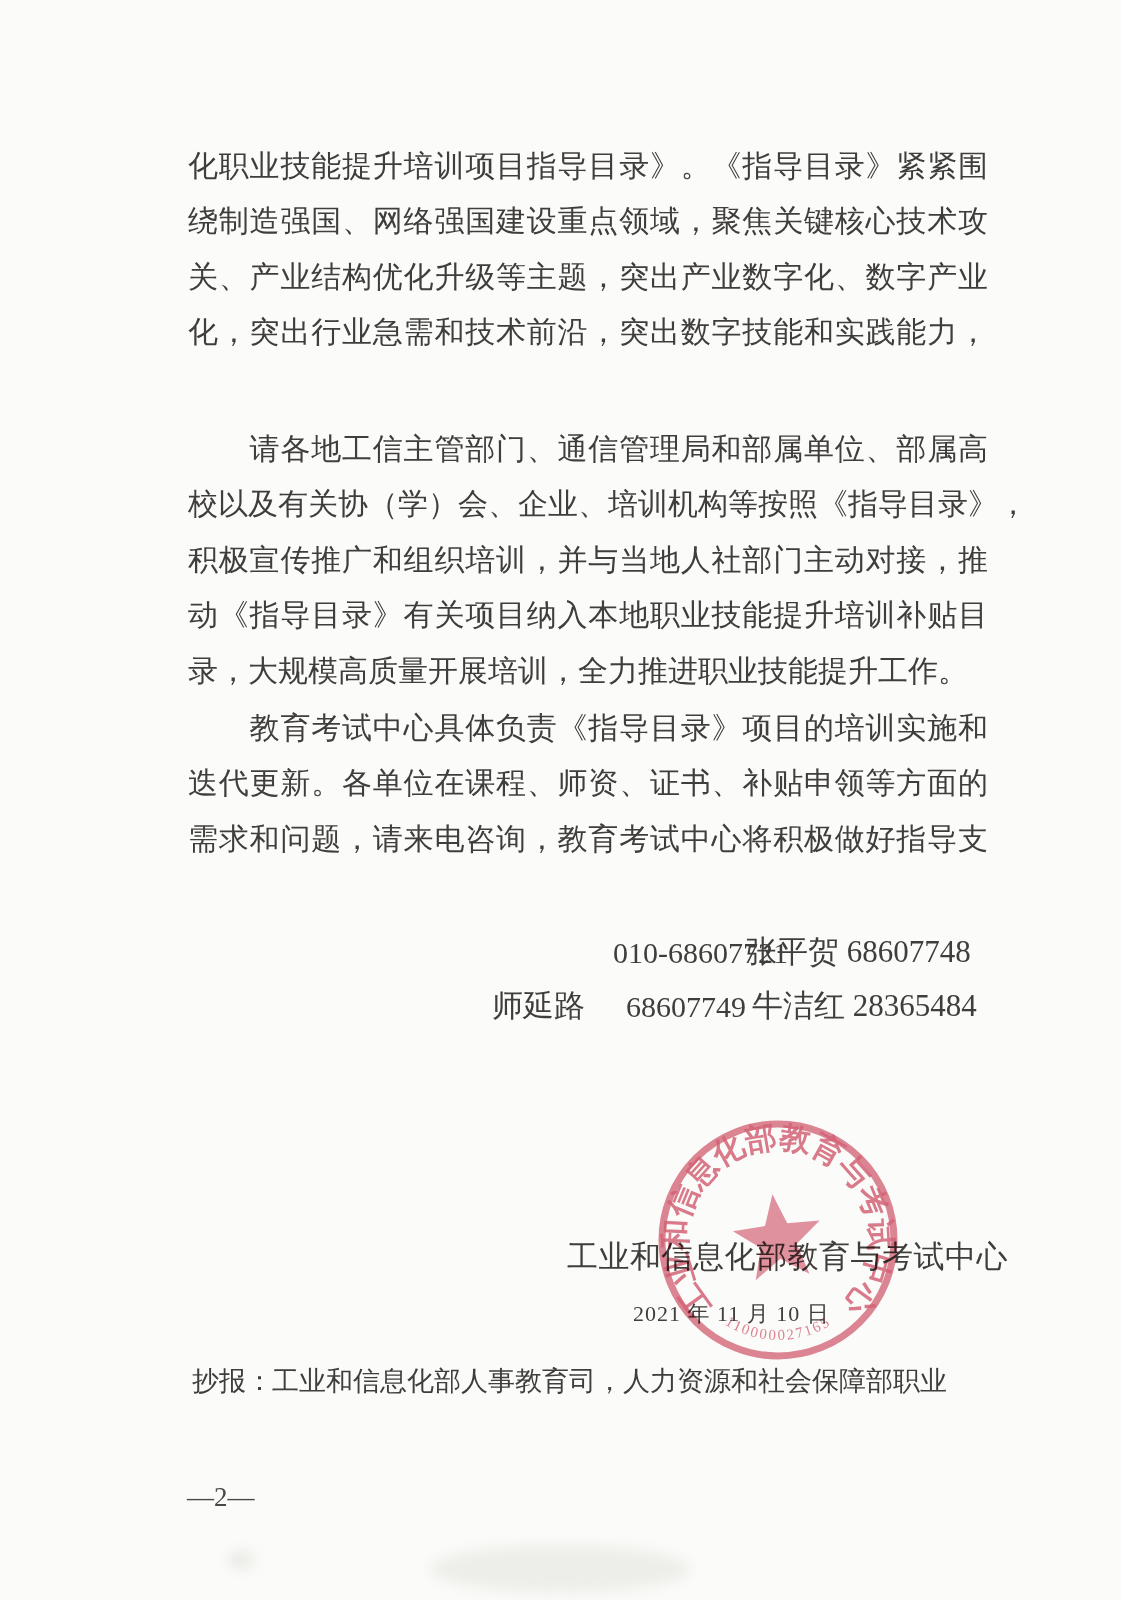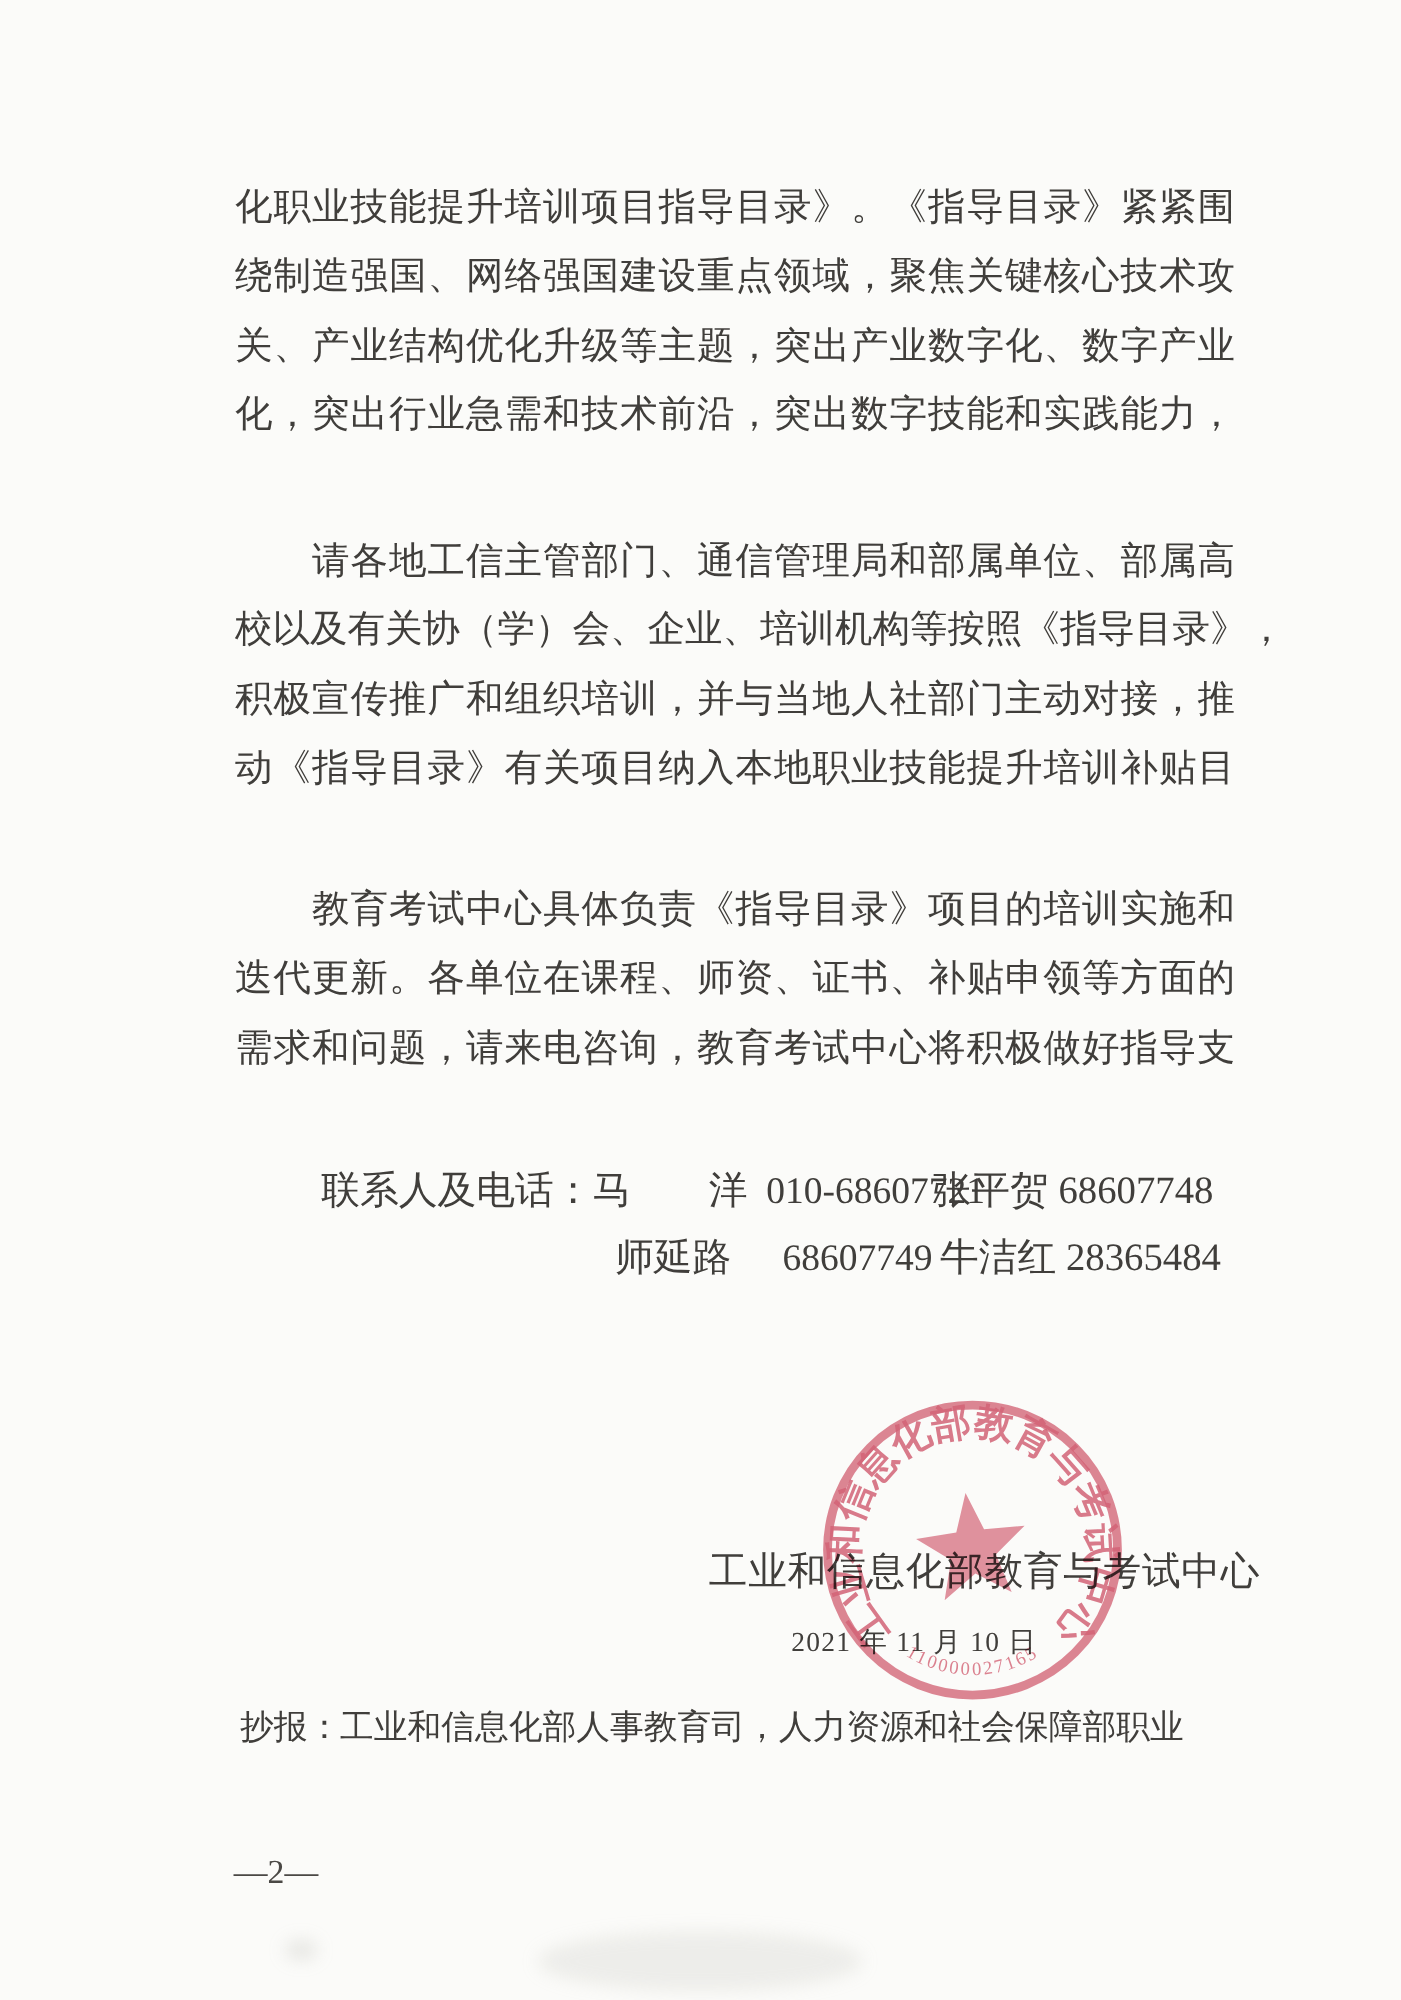--- a/index.html
+++ b/index.html
@@ -66,28 +66,28 @@
       <div class="line-flex"><span>化</span><span>职</span><span>业</span><span>技</span><span>能</span><span>提</span><span>升</span><span>培</span><span>训</span><span>项</span><span>目</span><span>指</span><span>导</span><span>目</span><span>录</span><span>》</span><span>。</span><span>《</span><span>指</span><span>导</span><span>目</span><span>录</span><span>》</span><span>紧</span><span>紧</span><span>围</span></div>
       <div class="line-flex"><span>绕</span><span>制</span><span>造</span><span>强</span><span>国</span><span>、</span><span>网</span><span>络</span><span>强</span><span>国</span><span>建</span><span>设</span><span>重</span><span>点</span><span>领</span><span>域</span><span>，</span><span>聚</span><span>焦</span><span>关</span><span>键</span><span>核</span><span>心</span><span>技</span><span>术</span><span>攻</span></div>
       <div class="line-flex"><span>关</span><span>、</span><span>产</span><span>业</span><span>结</span><span>构</span><span>优</span><span>化</span><span>升</span><span>级</span><span>等</span><span>主</span><span>题</span><span>，</span><span>突</span><span>出</span><span>产</span><span>业</span><span>数</span><span>字</span><span>化</span><span>、</span><span>数</span><span>字</span><span>产</span><span>业</span></div>
       <div class="line-flex"><span>化</span><span>，</span><span>突</span><span>出</span><span>行</span><span>业</span><span>急</span><span>需</span><span>和</span><span>技</span><span>术</span><span>前</span><span>沿</span><span>，</span><span>突</span><span>出</span><span>数</span><span>字</span><span>技</span><span>能</span><span>和</span><span>实</span><span>践</span><span>能</span><span>力</span><span>，</span></div>
     </div>
   <div class="para" style="top:421px;">
       <div class="line-flex"><span class="sp">　</span><span class="sp">　</span><span>请</span><span>各</span><span>地</span><span>工</span><span>信</span><span>主</span><span>管</span><span>部</span><span>门</span><span>、</span><span>通</span><span>信</span><span>管</span><span>理</span><span>局</span><span>和</span><span>部</span><span>属</span><span>单</span><span>位</span><span>、</span><span>部</span><span>属</span><span>高</span></div>
       <div class="line-flex"><span>校</span><span>以</span><span>及</span><span>有</span><span>关</span><span>协</span><span>（</span><span>学</span><span>）</span><span>会</span><span>、</span><span>企</span><span>业</span><span>、</span><span>培</span><span>训</span><span>机</span><span>构</span><span>等</span><span>按</span><span>照</span><span>《</span><span>指</span><span>导</span><span>目</span><span>录</span><span>》</span><span>，</span></div>
       <div class="line-flex"><span>积</span><span>极</span><span>宣</span><span>传</span><span>推</span><span>广</span><span>和</span><span>组</span><span>织</span><span>培</span><span>训</span><span>，</span><span>并</span><span>与</span><span>当</span><span>地</span><span>人</span><span>社</span><span>部</span><span>门</span><span>主</span><span>动</span><span>对</span><span>接</span><span>，</span><span>推</span></div>
       <div class="line-flex"><span>动</span><span>《</span><span>指</span><span>导</span><span>目</span><span>录</span><span>》</span><span>有</span><span>关</span><span>项</span><span>目</span><span>纳</span><span>入</span><span>本</span><span>地</span><span>职</span><span>业</span><span>技</span><span>能</span><span>提</span><span>升</span><span>培</span><span>训</span><span>补</span><span>贴</span><span>目</span></div>
+      <div class="line-plain">录，大规模高质量开展培训，全力推进职业技能提升工作。</div>
     </div>
   <div class="para" style="top:700px;">
       <div class="line-flex"><span class="sp">　</span><span class="sp">　</span><span>教</span><span>育</span><span>考</span><span>试</span><span>中</span><span>心</span><span>具</span><span>体</span><span>负</span><span>责</span><span>《</span><span>指</span><span>导</span><span>目</span><span>录</span><span>》</span><span>项</span><span>目</span><span>的</span><span>培</span><span>训</span><span>实</span><span>施</span><span>和</span></div>
       <div class="line-flex"><span>迭</span><span>代</span><span>更</span><span>新</span><span>。</span><span>各</span><span>单</span><span>位</span><span>在</span><span>课</span><span>程</span><span>、</span><span>师</span><span>资</span><span>、</span><span>证</span><span>书</span><span>、</span><span>补</span><span>贴</span><span>申</span><span>领</span><span>等</span><span>方</span><span>面</span><span>的</span></div>
       <div class="line-flex"><span>需</span><span>求</span><span>和</span><span>问</span><span>题</span><span>，</span><span>请</span><span>来</span><span>电</span><span>咨</span><span>询</span><span>，</span><span>教</span><span>育</span><span>考</span><span>试</span><span>中</span><span>心</span><span>将</span><span>积</span><span>极</span><span>做</span><span>好</span><span>指</span><span>导</span><span>支</span></div>
     </div>
 
-  <span class="abs contact" style="left:257px;top:936px;">联系人及电话：马　　洋</span>
   <span class="abs latin" style="left:613px;top:938px;">010-68607721</span>
   <span class="abs contact" style="left:746px;top:936px;">张平贺 68607748</span>
 
   <span class="abs contact" style="left:468px;top:990px;margin-left:24px;">师延路</span>
   <span class="abs latin" style="left:626px;top:992px;">68607749</span>
   <span class="abs contact" style="left:752px;top:990px;">牛洁红 28365484</span>
 
 
   <span class="abs sig" style="left:567px;top:1241px;">工业和信息化部教育与考试中心</span>
   <span class="abs date" style="left:633px;top:1303px;">2021 年 11 月 10 日</span>

